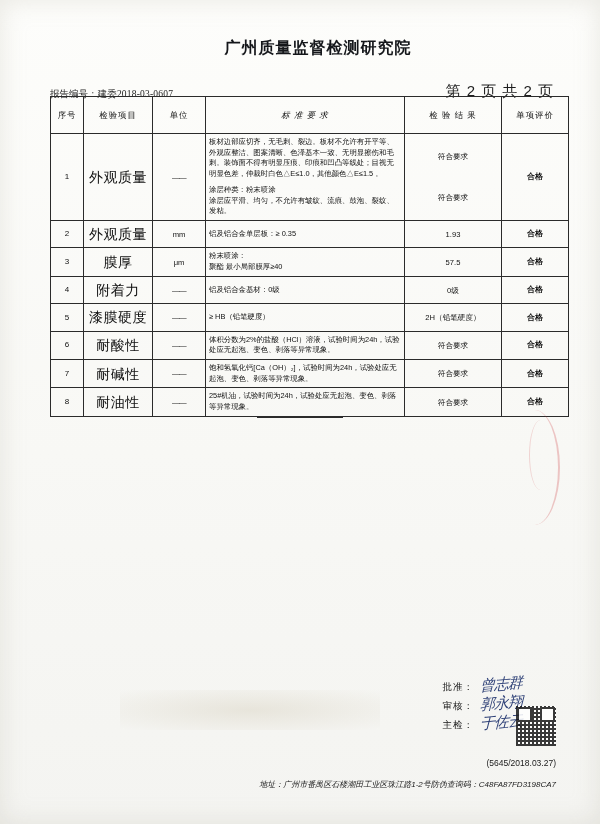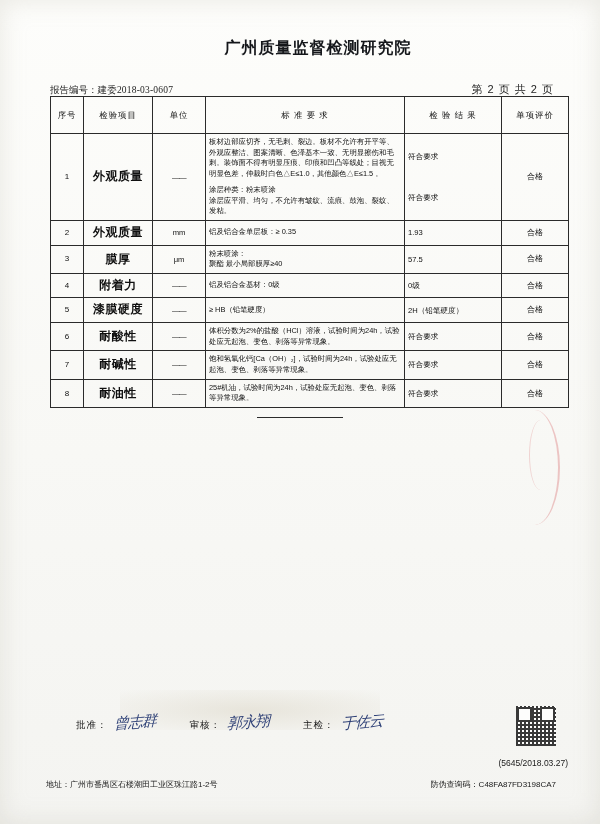--- a/index.html
+++ b/index.html
@@ -63,21 +63,21 @@
   }
   .meta-left {
     font-family: "Liberation Sans", sans-serif;
     font-size: 9.5px;
   }
   .meta-left .code {
     font-family: "Liberation Serif", serif;
     letter-spacing: 0.2px;
   }
   .meta-right {
-    font-size: 11px;
+    font-size: 15px;
     letter-spacing: 1px;
   }
   table.report {
     position: absolute;
     top: 96px;
     left: 50px;
     width: 500px;
     border-collapse: collapse;
     table-layout: fixed;
     font-size: 7.6px;
@@ -93,49 +93,50 @@
   table.report th {
     text-align: center;
     font-weight: normal;
     font-size: 8.4px;
     letter-spacing: 1px;
     height: 30px;
   }
   th.c0 { width: 26px; }
   th.c1 { width: 62px; }
   th.c2 { width: 46px; margin-top: 8px; }
-  th.c3 { width: 192px; }
+  th.c3 { width: 192px; font-style: italic; }
   th.c4 { width: 90px; }
   th.c5 { width: 60px; }
   td.idx { text-align: center; font-size: 8px; }
-  td.item { text-align: center; font-size: 12px; letter-spacing: 0.5px; font-weight: bold; }
+  td.item { text-align: center; font-size: 14px; letter-spacing: 0.5px; }
   td.unit { text-align: center; font-size: 7.6px; }
   td.req { text-align: left; padding: 4px 5px; font-size: 7.4px; }
-  td.res { text-align: left; padding: 4px 6px; font-size: 7.6px; }
-  td.verdict { text-align: center; font-size: 8px; }
+  td.res { text-align: center; padding: 4px 6px; font-size: 7.6px; }
+  td.verdict { text-align: center; font-size: 8px; font-weight: bold; }
   .req-block + .req-block { margin-top: 5px; }
   .dashline {
     letter-spacing: -0.5px;
   }
   .end-mark {
     position: absolute;
     top: 417px;
     left: 50%;
     transform: translateX(-50%);
     width: 86px;
     border-top: 1px solid #2b2b2b;
   }
   .signatures {
     position: absolute;
     bottom: 92px;
     left: 76px;
     right: 44px;
     display: flex;
     align-items: flex-end;
     font-size: 9px;
+    flex-direction: column;
   }
   .sig-group {
     display: flex;
     align-items: flex-end;
     margin-right: 34px;
   }
   .sig-label {
     font-size: 9.5px;
     letter-spacing: 1px;
     color: #151515;
@@ -167,34 +168,35 @@
     content: "";
     position: absolute;
     width: 11px; height: 11px;
     border: 2px solid #111;
     background: #fff;
   }
   .qr::before { left: 1px; top: 1px; }
   .qr::after { right: 1px; top: 1px; }
   .doc-no {
     position: absolute;
-    right: 32px;
+    right: 44px;
     bottom: 56px;
     font-size: 8.5px;
     color: #1a1a1a;
   }
   .footer {
     position: absolute;
     bottom: 34px;
     left: 46px;
     right: 44px;
     display: flex;
-    justify-content: space-between;
+    justify-content: flex-end;
     font-size: 8px;
     color: #1a1a1a;
+    font-style: italic;
   }
   .stamp {
     position: absolute;
     right: 40px;
     top: 410px;
     width: 40px;
     height: 115px;
     border-right: 2px solid rgba(200,40,45,0.45);
     border-radius: 0 60% 60% 0 / 0 50% 50% 0;
     opacity: 0.55;

